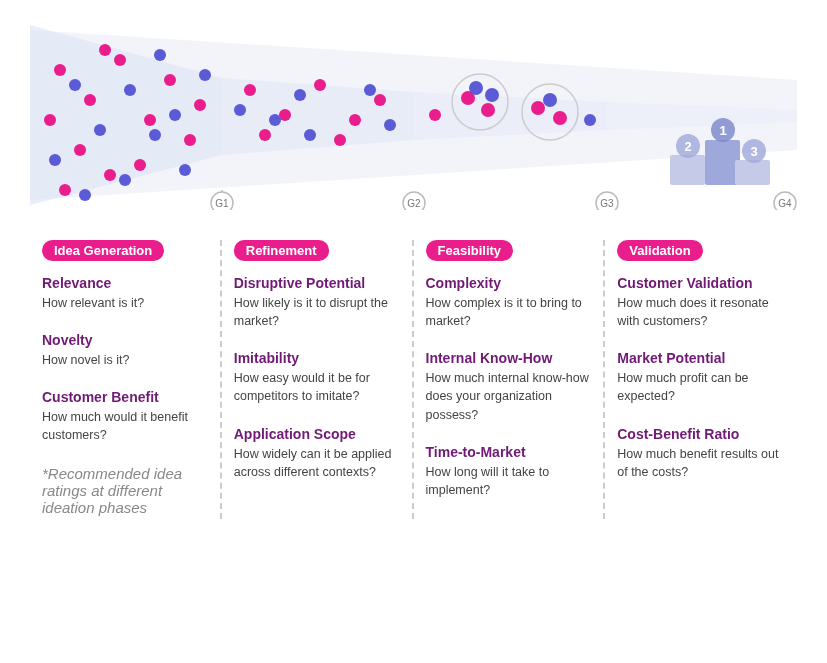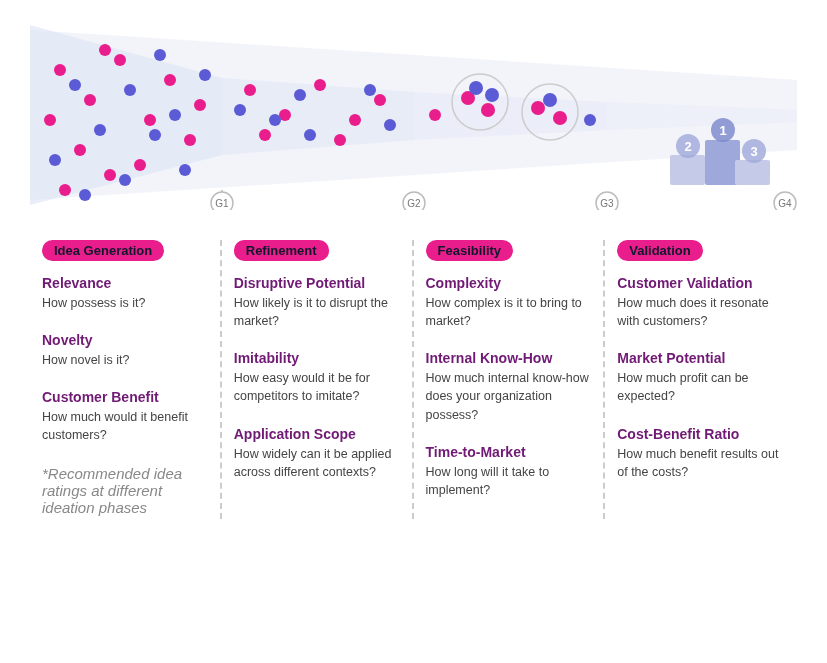--- a/index.html
+++ b/index.html
@@ -40,21 +40,21 @@
       border-right: none;
     }
 
     
     .phase-badge {
       display: inline-block;
       padding: 3px 12px;
       border-radius: 20px;
       font-size: 13px;
       font-weight: 600;
-      color: #0f172a;
+      color: #ffffff;
       margin-bottom: 14px;
     }
 
     
     .criteria-item {
       margin-bottom: 20px;
     }
 
     .criteria-title {
       font-weight: 700;
@@ -186,21 +186,21 @@
     </svg>
   </div>
 
   <div class="columns">
 
     <div class="col">
       <span class="phase-badge" style="background:#e91e8c;">Idea Generation</span>
 
       <div class="criteria-item">
         <div class="criteria-title">Relevance</div>
-        <div class="criteria-desc">How possess is it?</div>
+        <div class="criteria-desc">How relevant is it?</div>
       </div>
 
       <div class="criteria-item">
         <div class="criteria-title">Novelty</div>
         <div class="criteria-desc">How novel is it?</div>
       </div>
 
       <div class="criteria-item">
         <div class="criteria-title">Customer Benefit</div>
         <div class="criteria-desc">How much would it benefit customers?</div>

